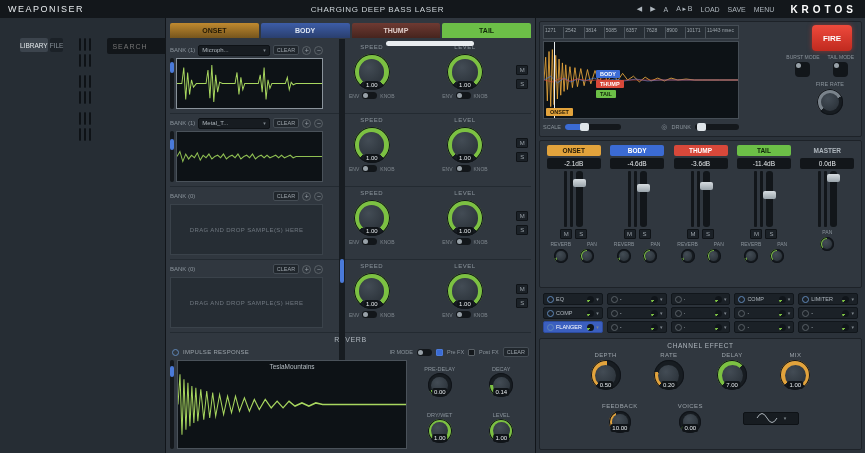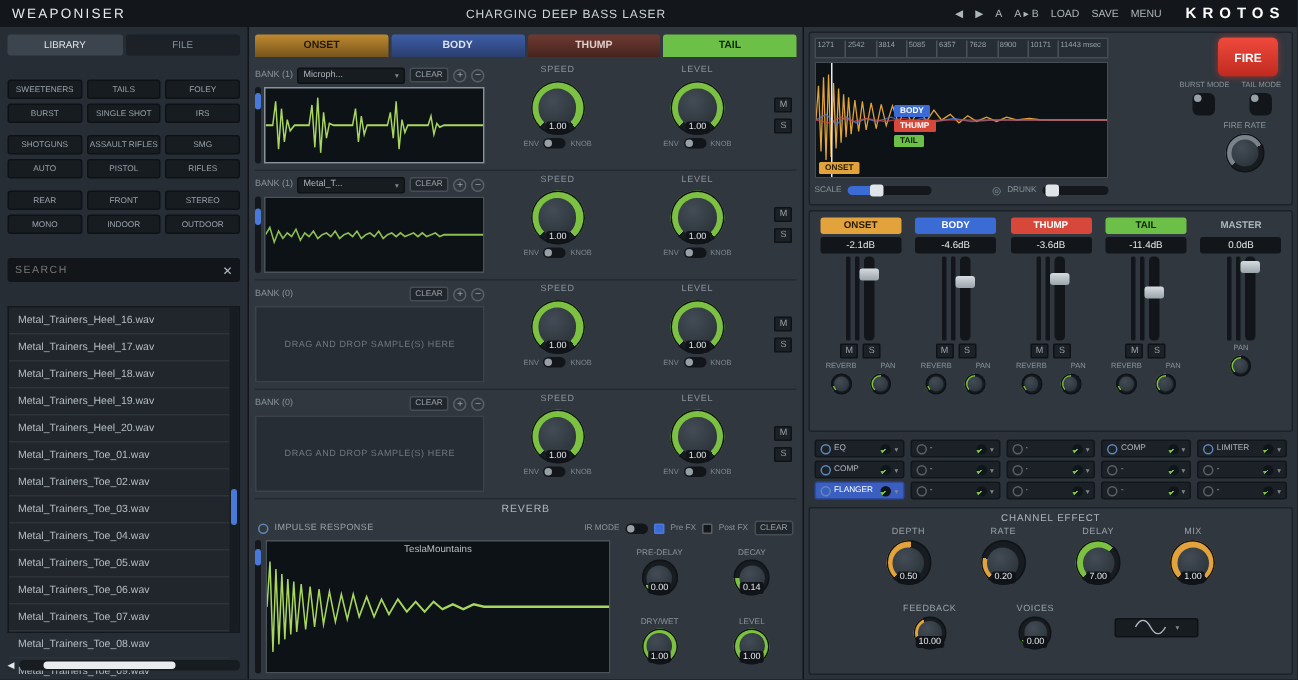--- a/index.html
+++ b/index.html
@@ -12,21 +12,21 @@
   .brand-left { font-weight:normal; font-size:9px; letter-spacing:1.5px; color:#e6eaed; width:110px; }
   .preset-title { flex:1; text-align:center; font-size:8px; color:#cfd6db; letter-spacing:.6px; }
   .tb-right { display:flex; align-items:center; gap:8px; }
   .tb-btn { font-size:7px; color:#aeb6bd; cursor:pointer; white-space:nowrap; }
   .brand-right { font-weight:bold; font-size:10px; letter-spacing:4px; color:#fff; margin-left:8px; }
 
   .main { flex:1; display:flex; min-height:0; }
 
   
   .sidebar { width:166px; background:#262d34; border-right:1px solid #11151a;
-             display:flex; flex-direction:column; padding:5px; gap:16px; }
+             display:flex; flex-direction:row; padding:20px; gap:16px; }
   .side-tabs { display:flex; gap:2px; }
   .stab { flex:1; height:14px; background:#1b2127; display:flex; align-items:center; justify-content:center;
           font-size:6.5px; color:#8a939b; border-radius:2px; cursor:pointer; }
   .stab.active { background:#3c444d; color:#e2e7ea; }
   .cats { display:flex; flex-direction:column; gap:8px; }
   .cat-group { display:grid; grid-template-columns:repeat(3,1fr); gap:3px; }
   .cat { height:13px; background:#171c21; border:1px solid #0e1216; border-radius:2px; color:#9aa2a9;
          font-size:5.5px; display:flex; align-items:center; justify-content:center; cursor:pointer;
          white-space:nowrap; overflow:hidden; }
   .search-box { height:16px; background:#12161a; border-radius:2px; display:flex; align-items:center;

